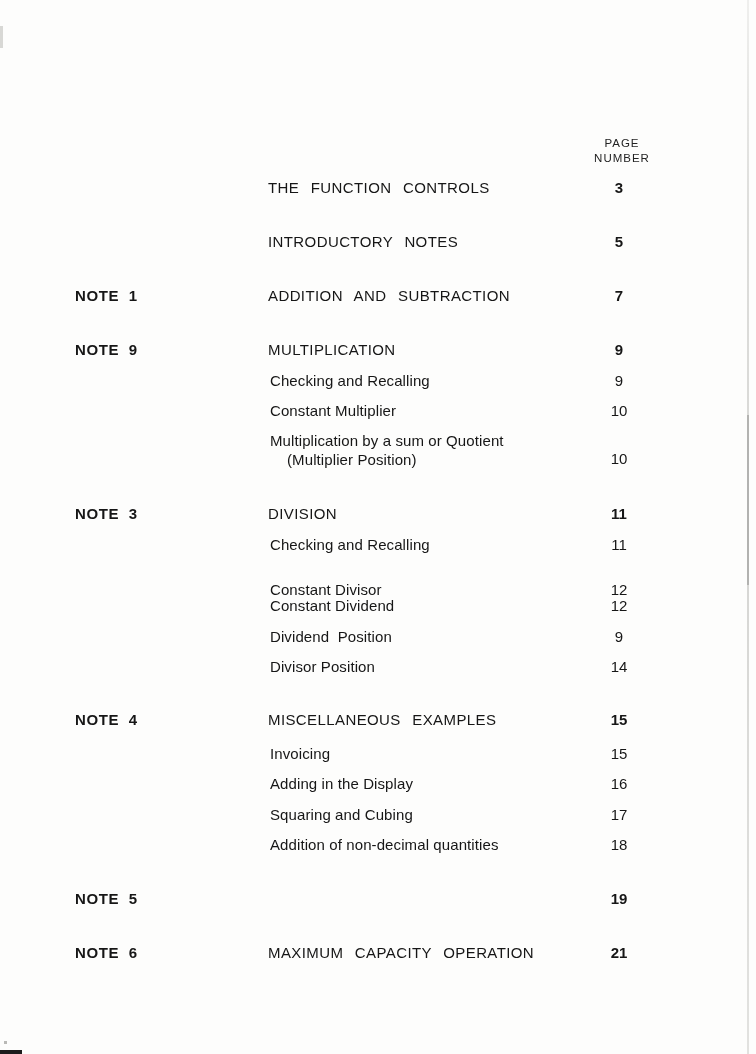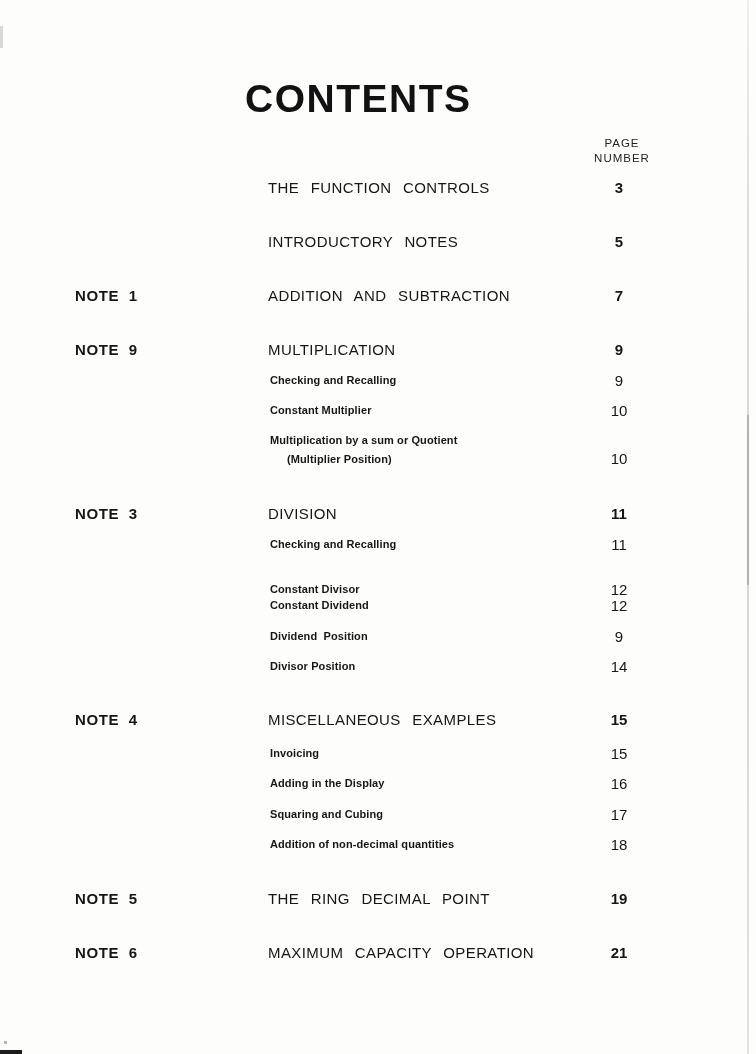--- a/index.html
+++ b/index.html
@@ -38,23 +38,22 @@
     white-space:pre;
   }
   .sec-title{
     position:absolute;left:268px;top:0;
     font-weight:normal;font-size:15px;
     letter-spacing:.4px;word-spacing:7px;
     white-space:pre;
   }
   .item-label{
     position:absolute;left:270px;top:0;
-    font-size:11px;letter-spacing:.1px;
+    font-size:15px;letter-spacing:.1px;
     white-space:pre;
-    font-weight:bold;
   }
   .item-label .l2{margin-left:17px;}
   .page-num{
     position:absolute;left:583px;top:0;width:72px;
     text-align:center;font-size:15px;
   }
   .page-num.bold{font-weight:bold;}
   .page-num.second-line{top:18px;}
   
   .edge-right{
@@ -77,21 +76,20 @@
   .topleft-smudge{
     position:absolute;left:0;top:26px;width:3px;height:22px;
     background:#d8d8d5;
   }
 </style>
 </head>
 <body>
 
 <div class="page">
 
-  <h1 class="doc-title">CONTENTS</h1>
 
   <div class="page-col-header">
     <div>PAGE</div>
     <div>NUMBER</div>
   </div>
 
   <div id="toc-rows">
       <div class="row" style="top: 178px;">
         <span class="sec-title">THE FUNCTION CONTROLS</span>
         <span class="page-num bold">3</span>
@@ -163,21 +161,20 @@
       <div class="row" style="top: 805px;">
         <span class="item-label"><div class="l1">Squaring and Cubing</div></span>
         <span class="page-num">17</span>
       </div>
       <div class="row" style="top: 835px;">
         <span class="item-label"><div class="l1">Addition of non-decimal quantities</div></span>
         <span class="page-num">18</span>
       </div>
       <div class="row" style="top: 889px;">
         <span class="note">NOTE 5</span>
-        <span class="sec-title">THE RING DECIMAL POINT</span>
         <span class="page-num bold">19</span>
       </div>
       <div class="row" style="top: 943px;">
         <span class="note">NOTE 6</span>
         <span class="sec-title">MAXIMUM CAPACITY OPERATION</span>
         <span class="page-num bold">21</span>
       </div>
     </div>
 
   <div class="edge-right"></div>

